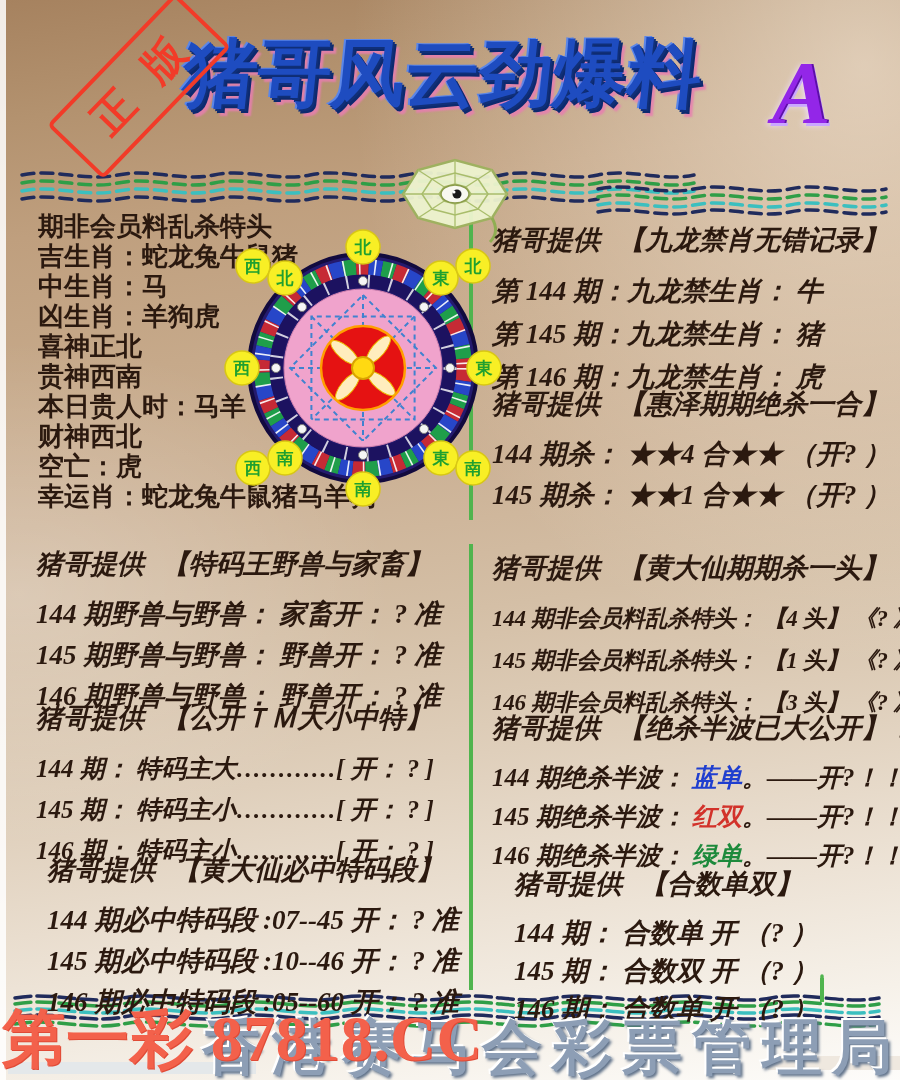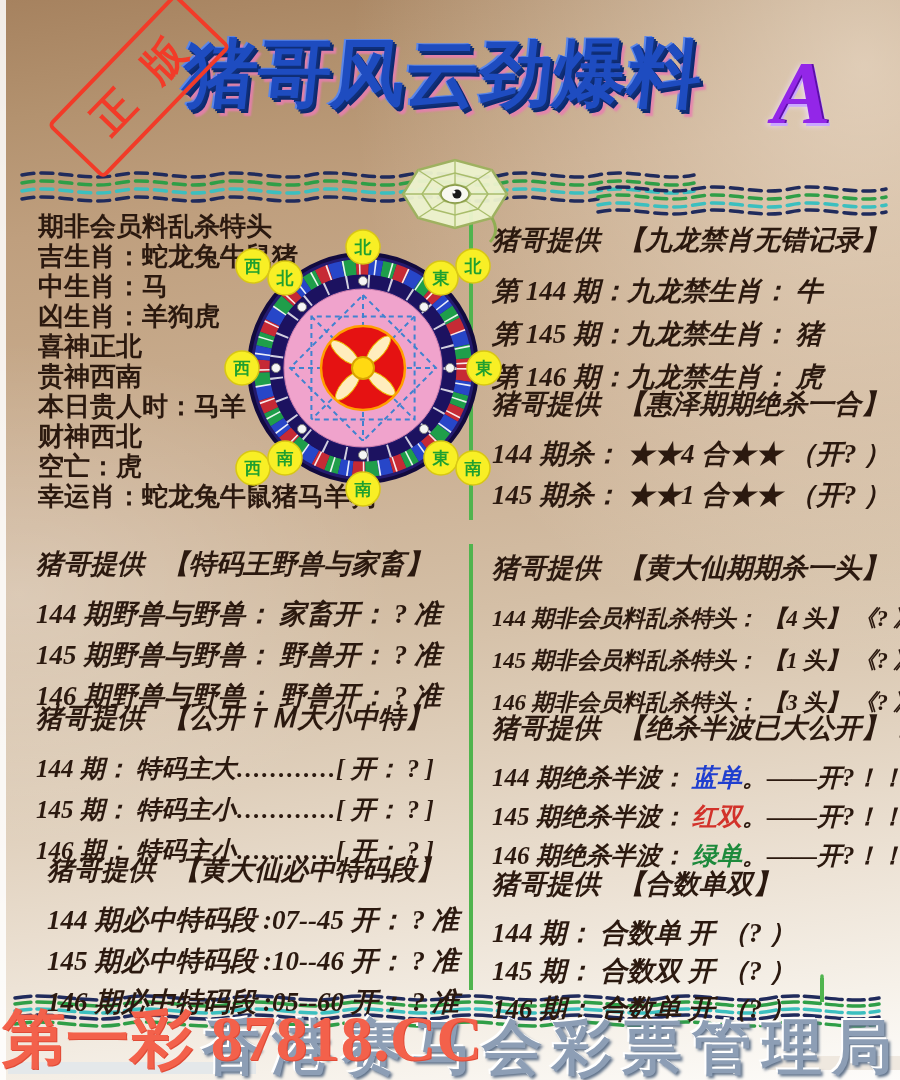--- a/index.html
+++ b/index.html
@@ -41,21 +41,21 @@
   .sec-header{font-size:27px;margin-bottom:12px;}
   .sec-header .provider{margin-right:18px;}
   .row{font-size:27px;line-height:41px;}
   .sec-L1{left:36px;top:546px;}
   .sec-L2{left:36px;top:700px;} .sec-L2 .row{font-size:25px;}
   .sec-L3{left:47px;top:852px;}
   .sec-R1{left:492px;top:222px;} .sec-R1 .row{line-height:43px;}
   .sec-R2{left:492px;top:386px;}
   .sec-R3{left:492px;top:550px;} .sec-R3 .row{font-size:23px;letter-spacing:-.3px;line-height:42px;}
   .sec-R4{left:492px;top:710px;} .sec-R4 .row{font-size:25px;line-height:39px;}
-  .sec-R5{left:492px;top:866px;} .sec-R5 .row{line-height:38px;}
+  .sec-R5{left:514px;top:866px;} .sec-R5 .row{line-height:38px;}
 
   
   .agency{position:absolute;left:202px;top:1008px;font-size:60px;letter-spacing:10px;color:#8d9eb5;z-index:3;white-space:nowrap;
     text-shadow:-2px -2px 0 #ffffff,2px 2px 3px #5f7189;}
   .watermark{position:absolute;left:2px;top:996px;font-size:63px;color:#f3614b;z-index:5;white-space:nowrap;letter-spacing:1px;
     text-shadow:1px 1px 0 #e04a36;}
   .corner-strip-l{position:absolute;left:8px;top:1062px;width:248px;height:12px;background:#e4e8ea;z-index:2;}
   .corner-strip-r{position:absolute;left:768px;top:1056px;width:132px;height:14px;background:#efe8df;z-index:2;}
 </style>
 </head>

